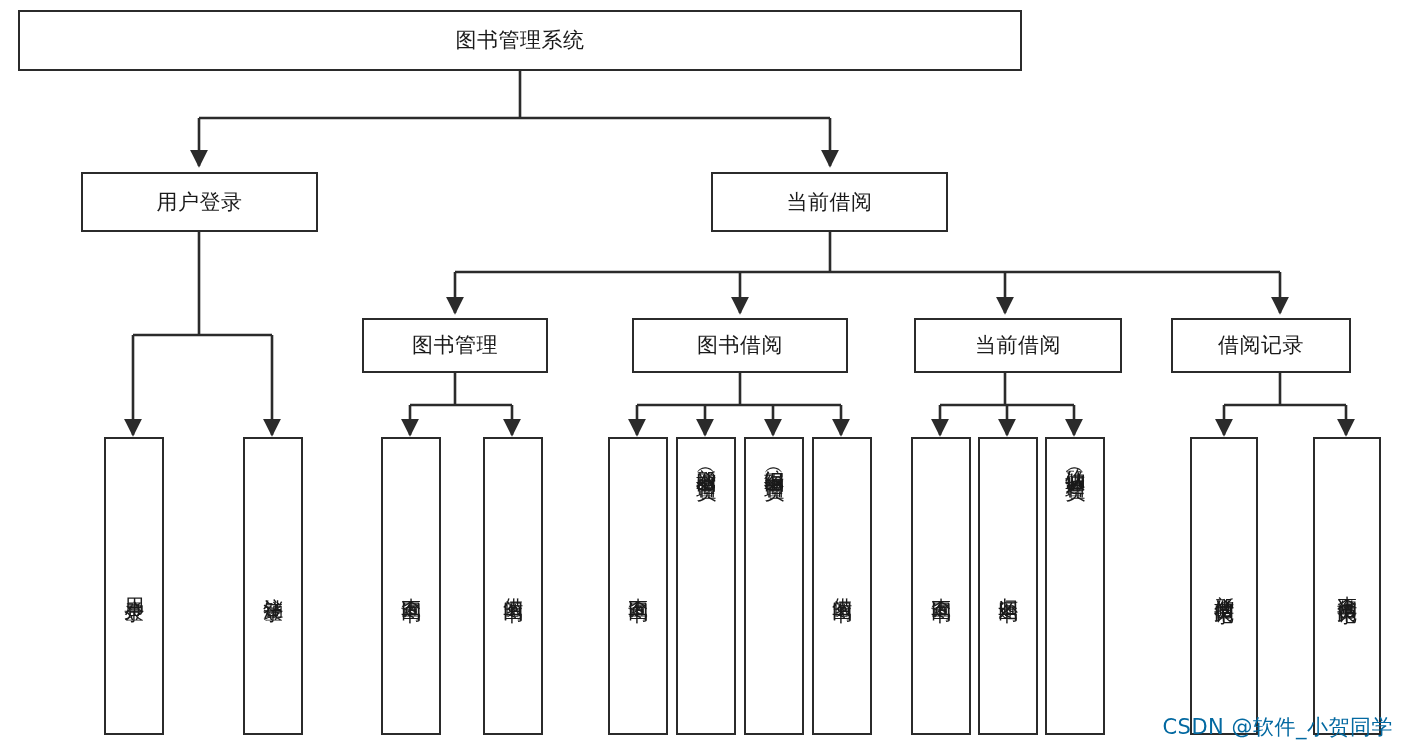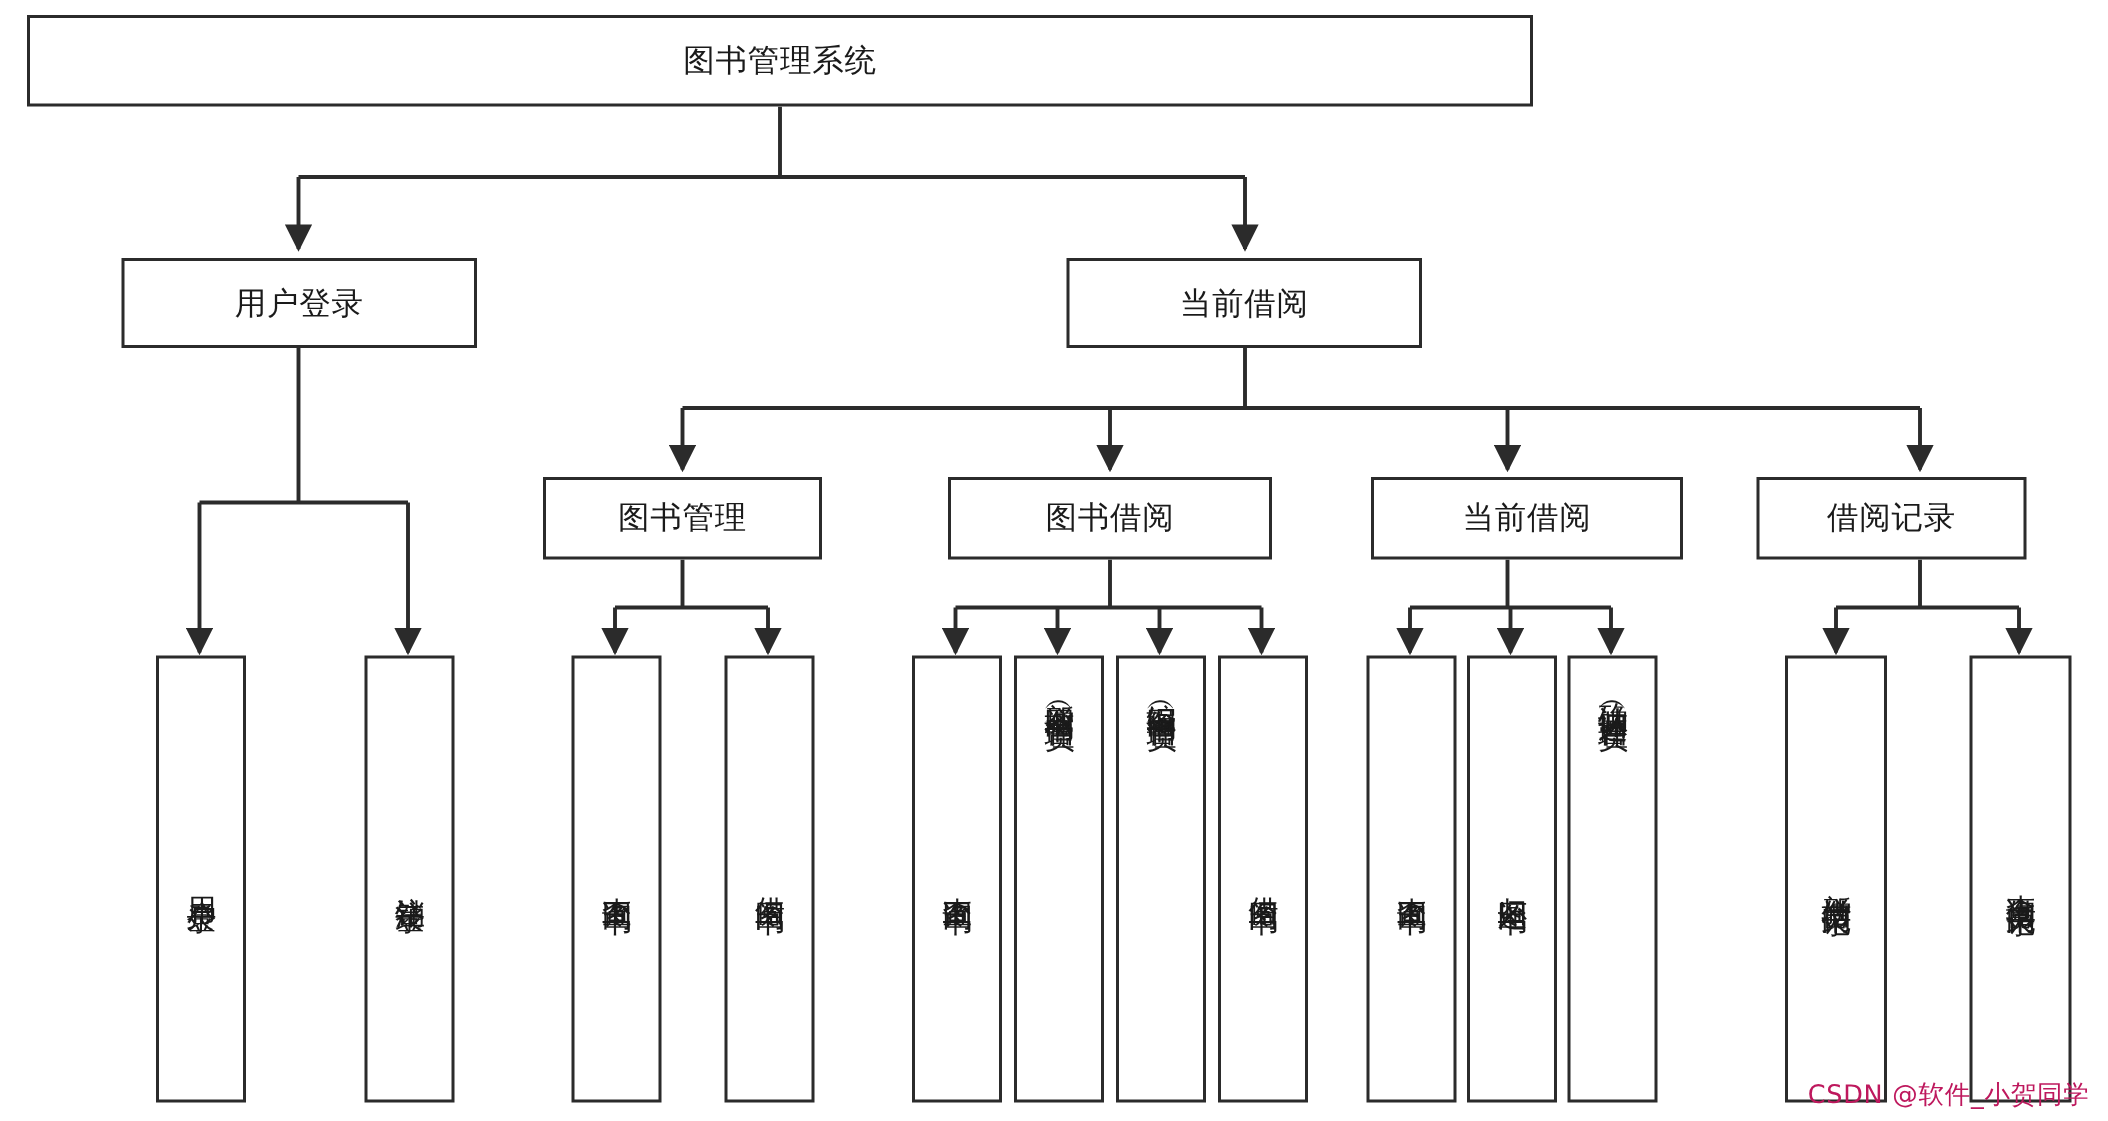--- a/index.html
+++ b/index.html
@@ -58,22 +58,22 @@
     white-space: nowrap;
     text-align: start;
   }
   .node-v.v-center {
     align-items: center;
   }
   #watermark {
     position: absolute;
     right: 12px;
     bottom: 6px;
-    font-size: 17px;
-    color: #be185d;
+    font-size: 21px;
+    color: #0369a1;
     letter-spacing: 0.5px;
     white-space: nowrap;
     user-select: none;
   }
 </style>
 </head>
 <body>
 
 <div id="diagram-root">
 

